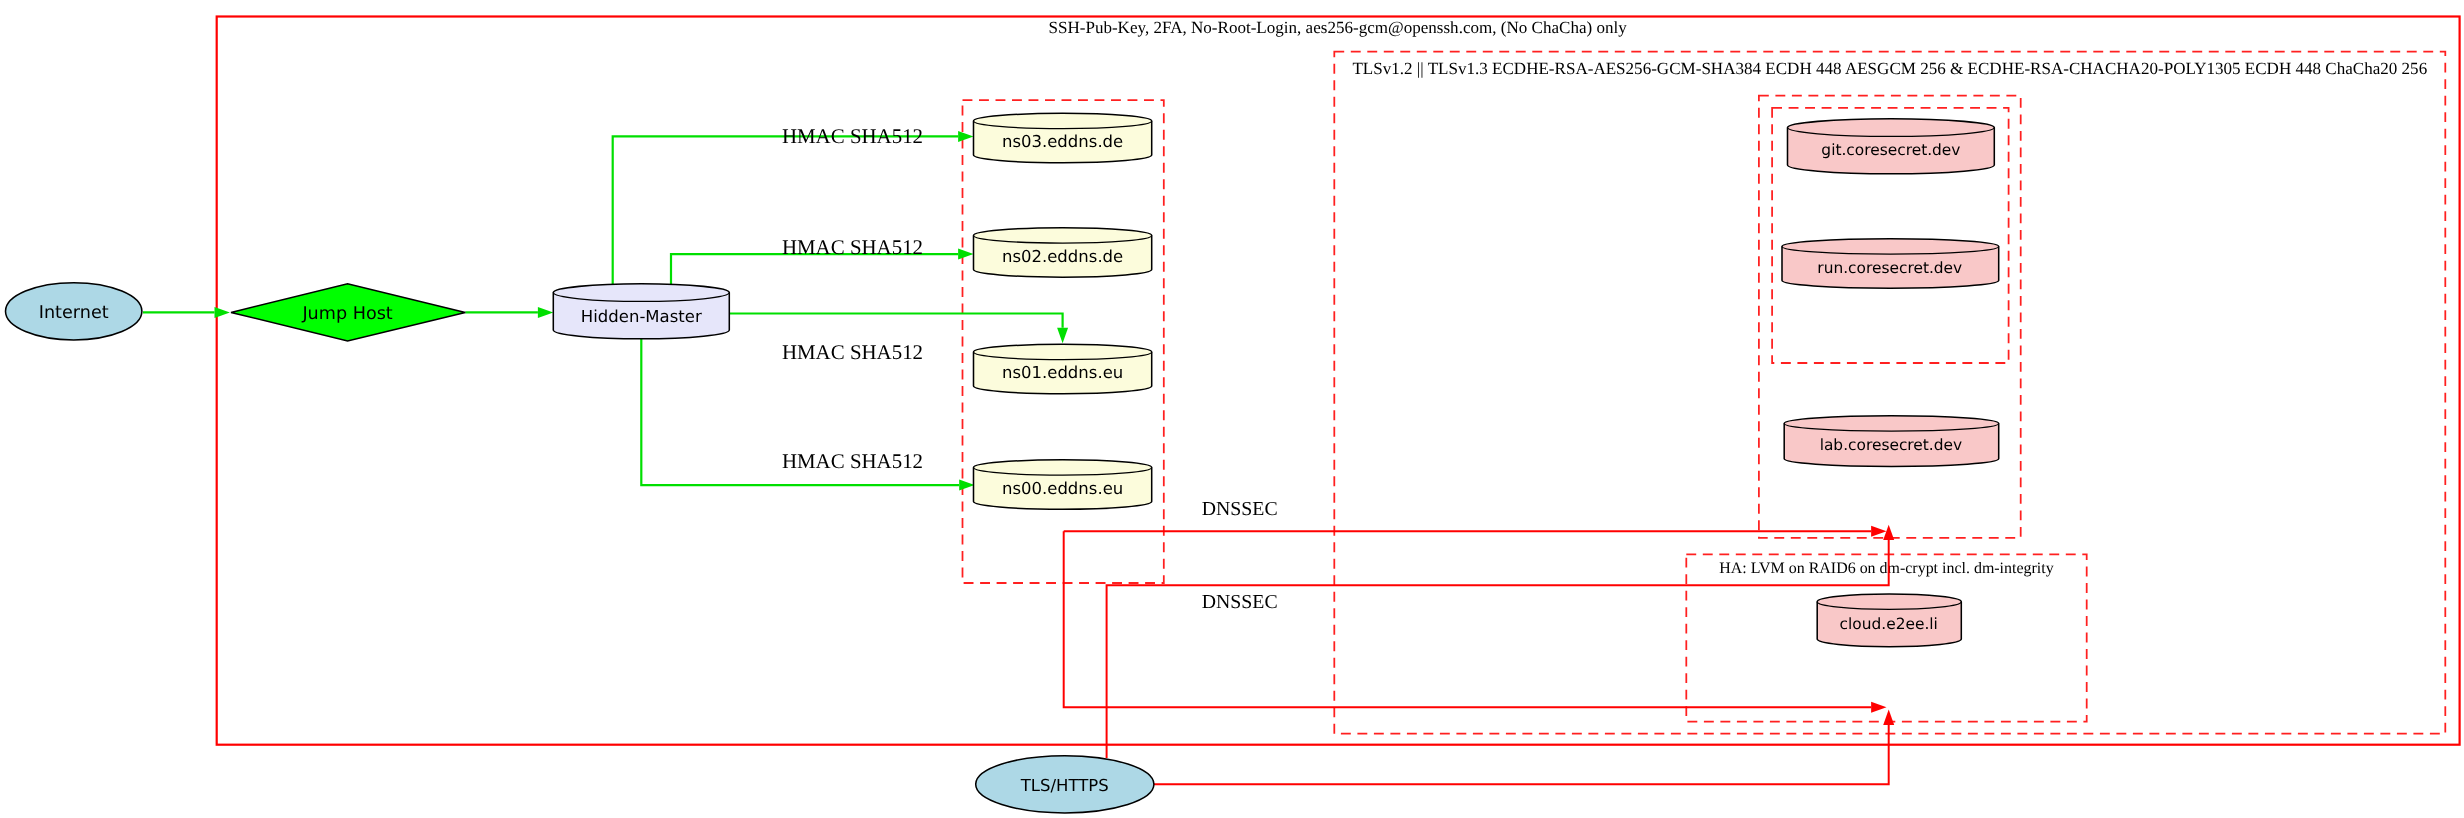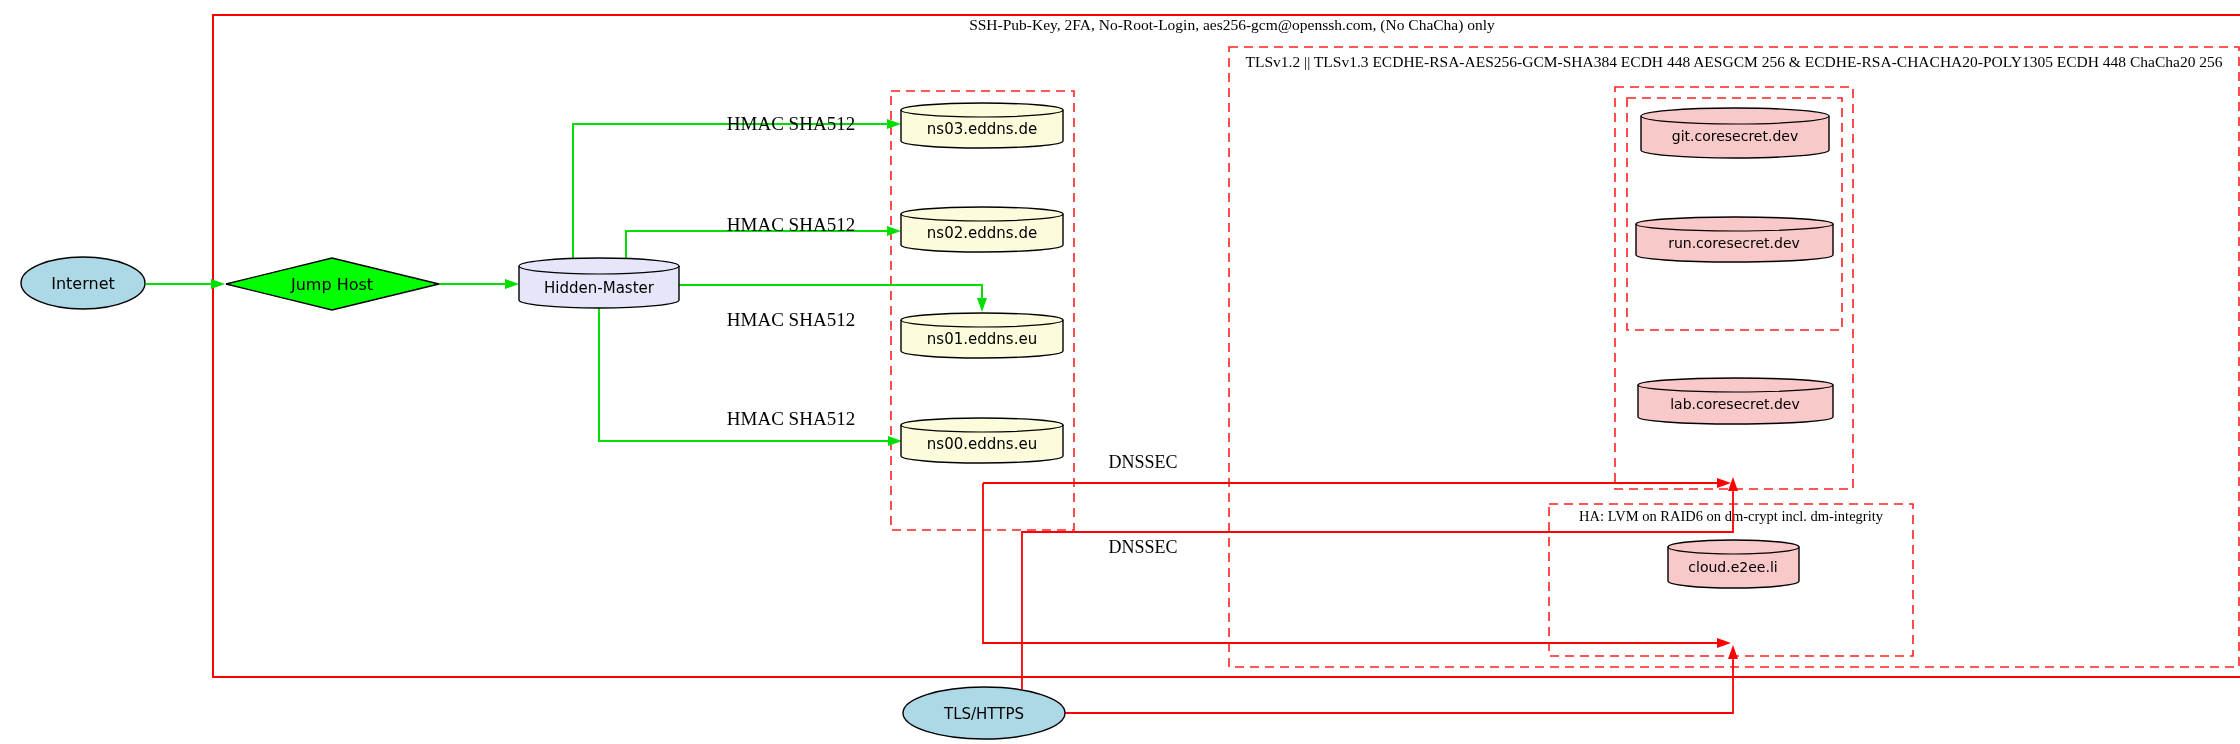--- a/index.html
+++ b/index.html
@@ -1,16 +1,16 @@
 <!DOCTYPE html>
 <html><head>
 <meta charset="utf-8">
 <style>
   html, body { margin: 0; padding: 0; background: #ffffff; }
-  .stage { position: relative; width: 1880px; height: 744px; background: #ffffff; margin-left: 16px; }
+  .stage { position: relative; width: 1880px; height: 744px; background: #ffffff; }
   svg { display: block; }
   .node-shape { stroke: #000000; stroke-width: 1.4; }
   .lens { fill: none; stroke: #000000; stroke-width: 1.2; }
   .edge { fill: none; stroke-width: 2; }
   .red-edge { fill: none; stroke-width: 1.8; }
   .cluster { fill: none; stroke-width: 1.6; stroke-dasharray: 9 6; }
   .outerbox { fill: none; stroke-width: 2; }
   .node-label { font-family: "DejaVu Sans", "Liberation Sans", sans-serif; fill: #000; text-anchor: middle; }
   .f15 { font-size: 15px; }
   .f16 { font-size: 16px; }

